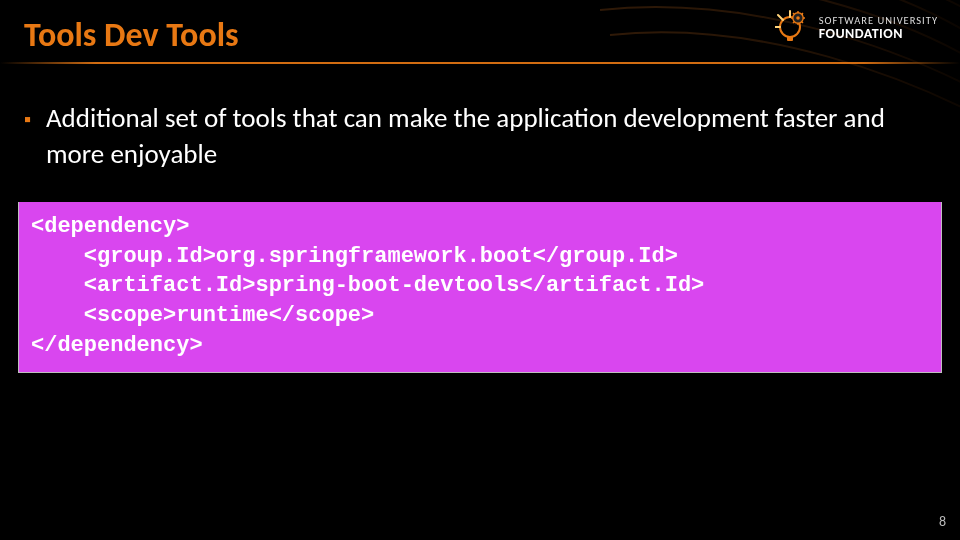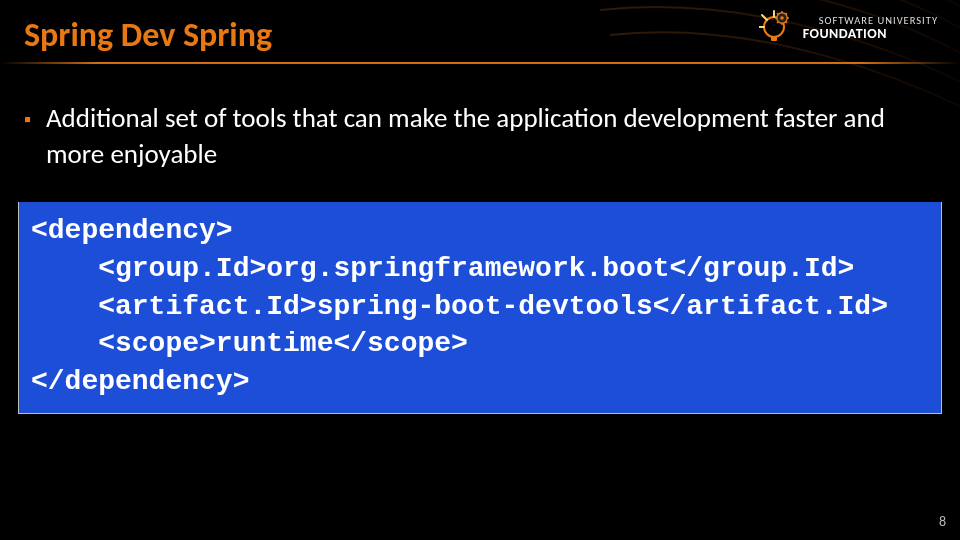--- a/index.html
+++ b/index.html
@@ -39,21 +39,21 @@
   .logo-bulb {
     width: 36px; height: 36px;
     position: relative;
   }
   .logo-text {
     color: #fff;
     font-size: 13px;
     line-height: 1.05;
     letter-spacing: 0.4px;
   }
-  .logo-text .l1 { font-weight: 400; font-size: 10.5px; letter-spacing: 1px; color:#ddd;margin-left:16px; }
+  .logo-text .l1 { font-weight: 400; font-size: 10.5px; letter-spacing: 1px; color:#ddd; }
   .logo-text .l2 { font-weight: 800; font-size: 14px; letter-spacing: 0.5px; margin-top:1px; }
   .bullet-block {
     position: absolute;
     top: 100px; left: 46px;
     width: 860px;
     color: #fff;
     font-size: 27px;
     line-height: 1.35;
   }
   .bullet-block .marker {
@@ -74,23 +74,23 @@
     font-family: Consolas, "Courier New", monospace;
     font-size: 22px;
     font-weight: 700;
     color: #cfcf9a;
     padding: 6px 0 5px 0;
     letter-spacing: 0.5px;
   }
   .code-body {
     border: 1px solid #bfbfbf;
     border-top: none;
-    background: #1d4ed8;
+    background: #d946ef;
     font-family: Consolas, "Courier New", monospace;
-    font-size: 28px;
+    font-size: 22px;
     font-weight: 700;
     color: #fff;
     padding: 10px 12px 12px 12px;
     line-height: 1.35;
     white-space: pre;
   }
   .page-num {
     position: absolute;
     right: 14px; bottom: 10px;
     color: #b9b9b9;
@@ -111,21 +111,21 @@
   <g fill="none" stroke="url(#g1)" stroke-width="2">
     <path d="M40 20 C 160 10, 300 40, 410 120"></path>
     <path d="M20 40 C 150 30, 310 70, 420 150"></path>
     <path d="M60 5  C 180 0,  320 30, 415 100"></path>
     <path d="M0  70 C 140 55, 300 100, 430 180"></path>
     <path d="M10 95 C 150 80, 310 130, 440 210"></path>
     <path d="M80 -5 C 200 -10,330 20, 420 90"></path>
   </g>
 </svg>
 
-<div class="title">Spring Dev Spring</div>
+<div class="title">Tools Dev Tools</div>
 <div class="title-underline"></div>
 
 <div class="logo">
   <span class="logo-bulb">
     <svg viewBox="0 0 36 36" width="36" height="36">
       <circle cx="15" cy="17" r="10" fill="none" stroke="#e87813" stroke-width="2"></circle>
       <rect x="12" y="26" width="6" height="5" rx="1" fill="#e87813"></rect>
       <path d="M15 7 L15 1 M8 10 L3 5 M22 10 L27 5 M5 17 L0 17" stroke="#ffd37a" stroke-width="2" stroke-linecap="round"></path>
       <g transform="translate(23,8)">
         <circle cx="0" cy="0" r="5.2" fill="#222" stroke="#e87813" stroke-width="1.4"></circle>

